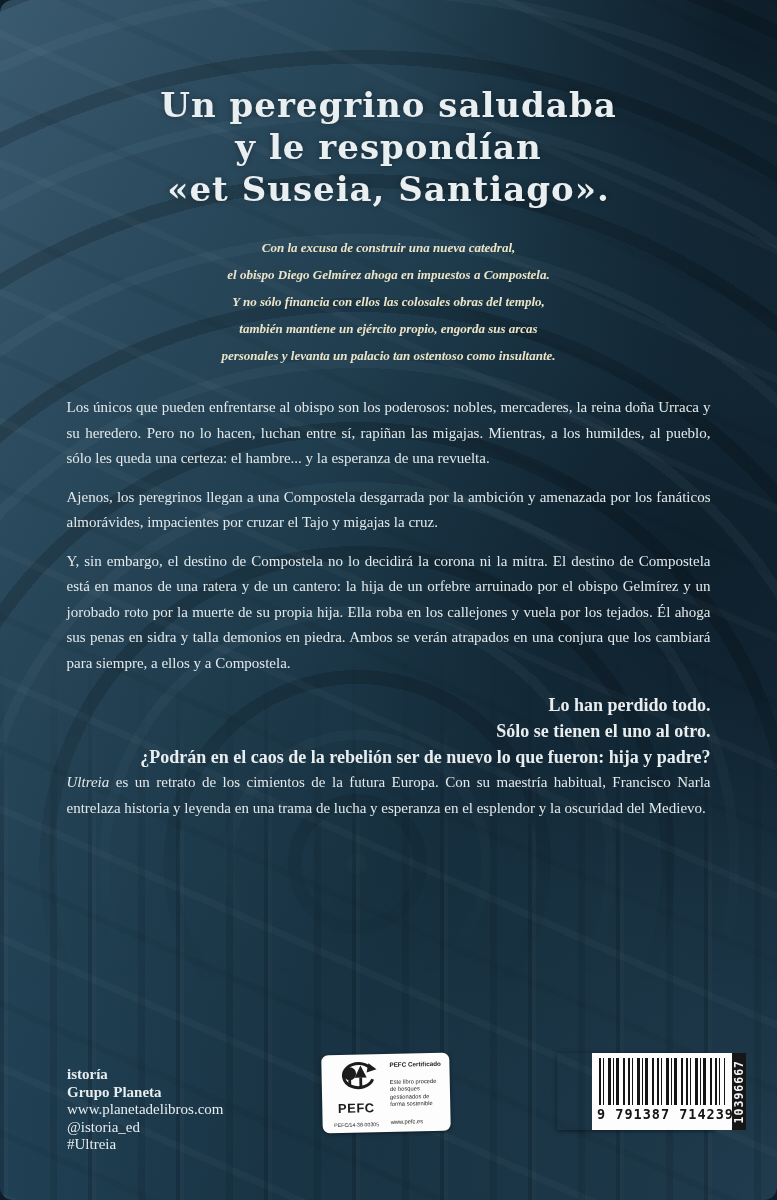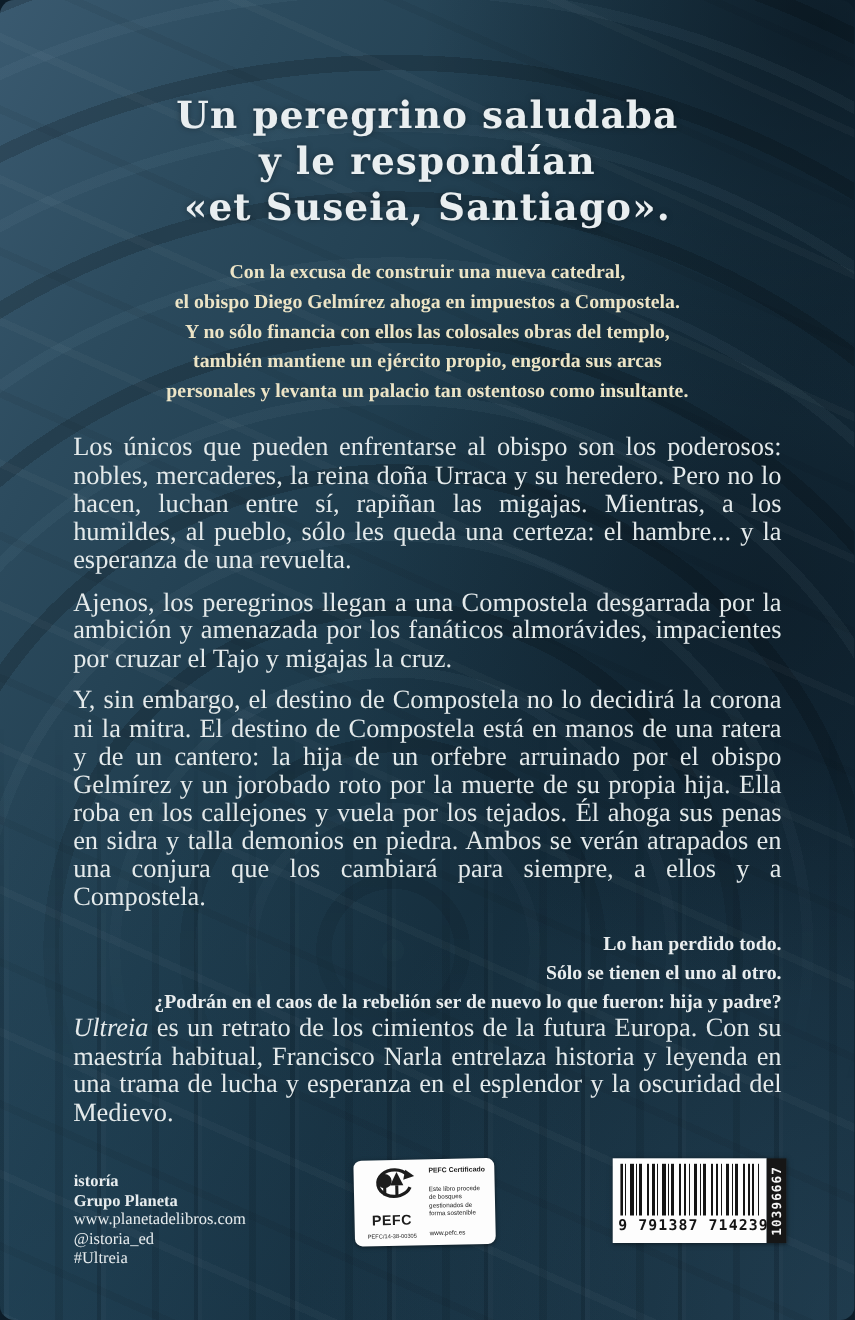--- a/index.html
+++ b/index.html
@@ -43,27 +43,28 @@
   .content { position:relative; z-index:2; }
 
   .motto {
     margin:84px auto 24px; text-align:center;
     font-family:"DejaVu Serif",serif; font-weight:bold;
     font-size:34px; line-height:42px; letter-spacing:1px;
     color:#e9eef0; text-shadow:0 0 6px rgba(0,0,0,0.35);
   }
   .lead {
     width:660px; margin:0 auto 26px; text-align:center;
-    font-weight:bold; font-size:18px; line-height:27px;
+    font-weight:bold; font-size:13px; line-height:27px;
     color:#ece4c6;
+    font-style:italic;
   }
   .text-col { width:644px; margin:0 auto; }
   .text-col p {
     margin:0 0 13px; text-align:justify;
-    font-size:24px; line-height:25.5px; color:#e3e9ea;
+    font-size:15px; line-height:25.5px; color:#e3e9ea;
   }
   .tagline {
     margin:16px auto 0; text-align:right; font-weight:bold;
     font-size:18px; line-height:26px; color:#e9edee;
   }
   .closing { margin-top:24px; }
   .closing .ital { font-style:italic; }
 
   .publisher {
     position:absolute; left:67px; top:1066px; z-index:3;
@@ -86,21 +87,21 @@
   .pefc-right { flex:1; padding-left:6px; display:flex; flex-direction:column; justify-content:space-between; padding-top:2px; padding-bottom:2px; }
   .pefc-cert { font-size:6.3px; font-weight:bold; }
   .pefc-desc { font-size:5.8px; line-height:7.2px; }
   .pefc-web { font-size:5.8px; }
 
   .barcode {
     position:absolute; left:557px; top:1053px; z-index:3;
     width:158px; height:77px; display:flex;
     box-shadow:0 1px 4px rgba(0,0,0,0.5);
   }
-  .barcode-white { width:140px; background:#fdfdfd; padding:5px 5px 3px; box-sizing:border-box; }
+  .barcode-white { width:140px; background:#fdfdfd; padding:5px 5px 3px; box-sizing:border-box;margin-left:35px; }
   .barcode-bars {
     height:47px; margin:0 2px;
     background: repeating-linear-gradient(90deg,
       #141414 0 2px, #fdfdfd 2px 4px,
       #141414 4px 5px, #fdfdfd 5px 9px,
       #141414 9px 12px, #fdfdfd 12px 14px,
       #141414 14px 15px, #fdfdfd 15px 17px,
       #141414 17px 20px, #fdfdfd 20px 24px,
       #141414 24px 26px, #fdfdfd 26px 29px);
   }

